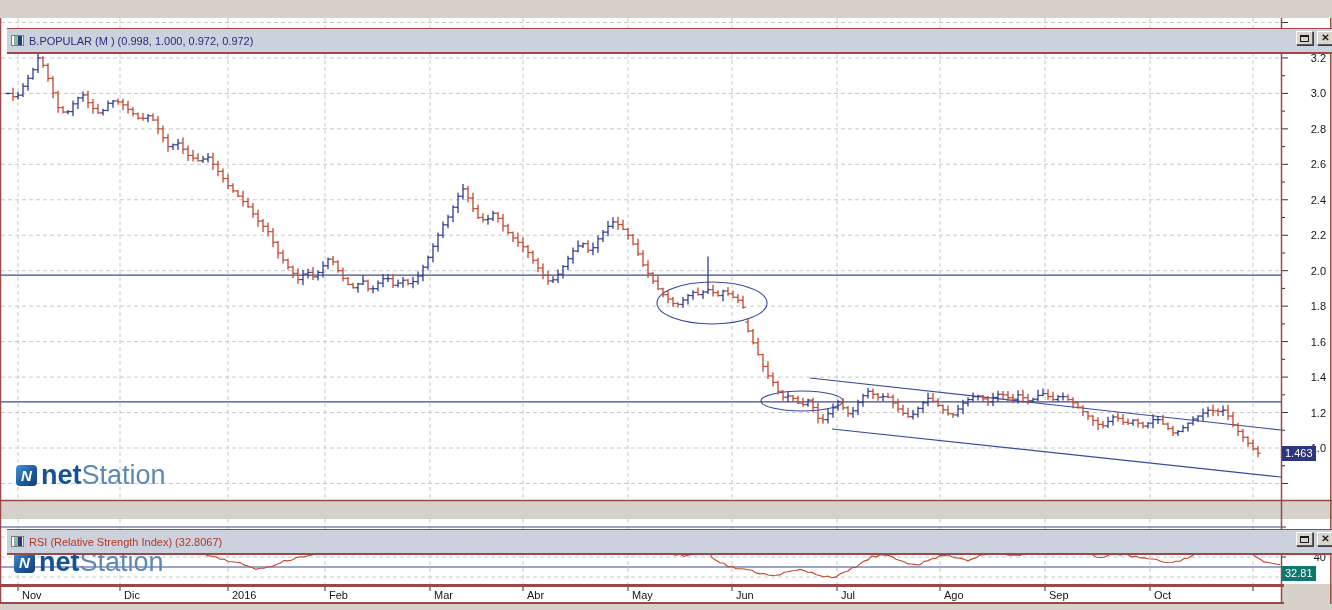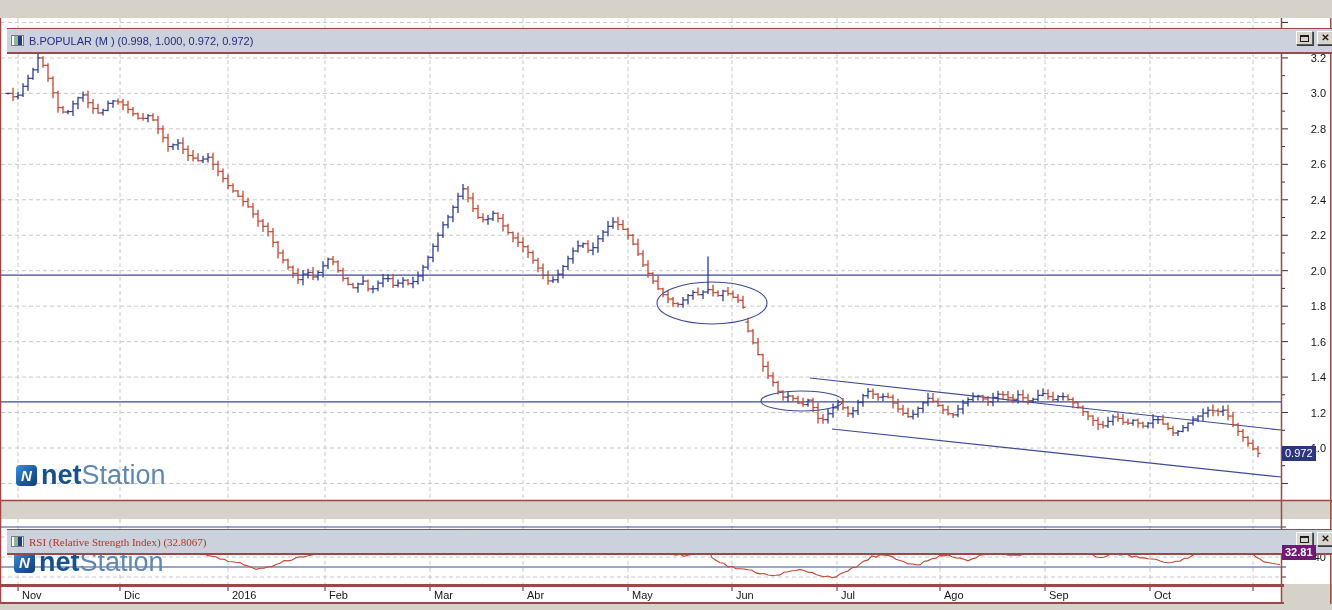--- a/index.html
+++ b/index.html
@@ -16,21 +16,21 @@
   }
   .titlebar.main{top:0;}
   .titlebar.rsi{top:501px;}
   .tb-icon{
     width:13px;height:11px;margin:0 5px 0 4px;flex:0 0 auto;
     border:1px solid #7d7d7d;
     background:linear-gradient(90deg,#ffffff 0 2px,#8db79a 2px 6px,#253b7e 6px 10px,#f2f2f2 10px);
   }
   .tb-title{font-size:11px;line-height:14px;white-space:pre;}
   .tb-title.main-t{color:#252c7e;}
-  .tb-title.rsi-t{color:#b23527;font-family:Liberation Serif, serif;}
+  .tb-title.rsi-t{color:#b23527;}
   .winbtn{
     position:absolute;top:2px;width:17px;height:14px;background:#d9d5cd;
     border:1px solid;border-color:#ffffff #5c5c5c #5c5c5c #ffffff;
     box-shadow:1px 1px 0 #3c3c3c;
     font-size:9px;font-weight:bold;color:#1c1c1c;text-align:center;line-height:12px;
     padding:0;cursor:default;display:flex;align-items:center;justify-content:center;
   }
   .winbtn.max{right:26px;}
   .winbtn.close{right:5px;font-size:10px;}
   .max-glyph{display:block;width:9px;height:7px;border:1px solid #1c1c1c;border-top-width:2px;}
@@ -48,21 +48,21 @@
     display:flex;align-items:center;justify-content:center;
   }
   .logo-text{font-size:27px;color:#5e88b4;letter-spacing:0px;line-height:21px;}
   .logo-text b{color:#14538f;}
   
   .tag{
     position:absolute;z-index:5;color:#fff;font-size:11px;line-height:13px;
     padding:1px 3px;white-space:nowrap;
   }
   .tag.price{left:1282px;top:446px;background:#2b3580;}
-  .tag.rsi{left:1282px;top:545px;background:#701a75;font-weight:bold;}
+  .tag.rsi{left:1282px;top:566px;background:#0f766e;}
 </style>
 </head>
 <body>
 
 <div class="app">
 
   <div class="logo main-logo">
     <span class="logo-icon">N</span>
     <span class="logo-text"><b>net</b><span>Station</span></span>
   </div>
@@ -994,16 +994,16 @@
     <span class="tb-icon"></span>
     <span class="tb-title rsi-t">RSI (Relative Strength Index) (32.8067)</span>
     <button class="winbtn max">
         <span class="max-glyph"></span>
       </button>
     <button class="winbtn close">
         <span>✕</span>
       </button>
   </div>
 
-  <div class="tag price">0.972</div>
+  <div class="tag price">1.463</div>
   <div class="tag rsi">32.81</div>
 
 </div>
 
 </body></html>

